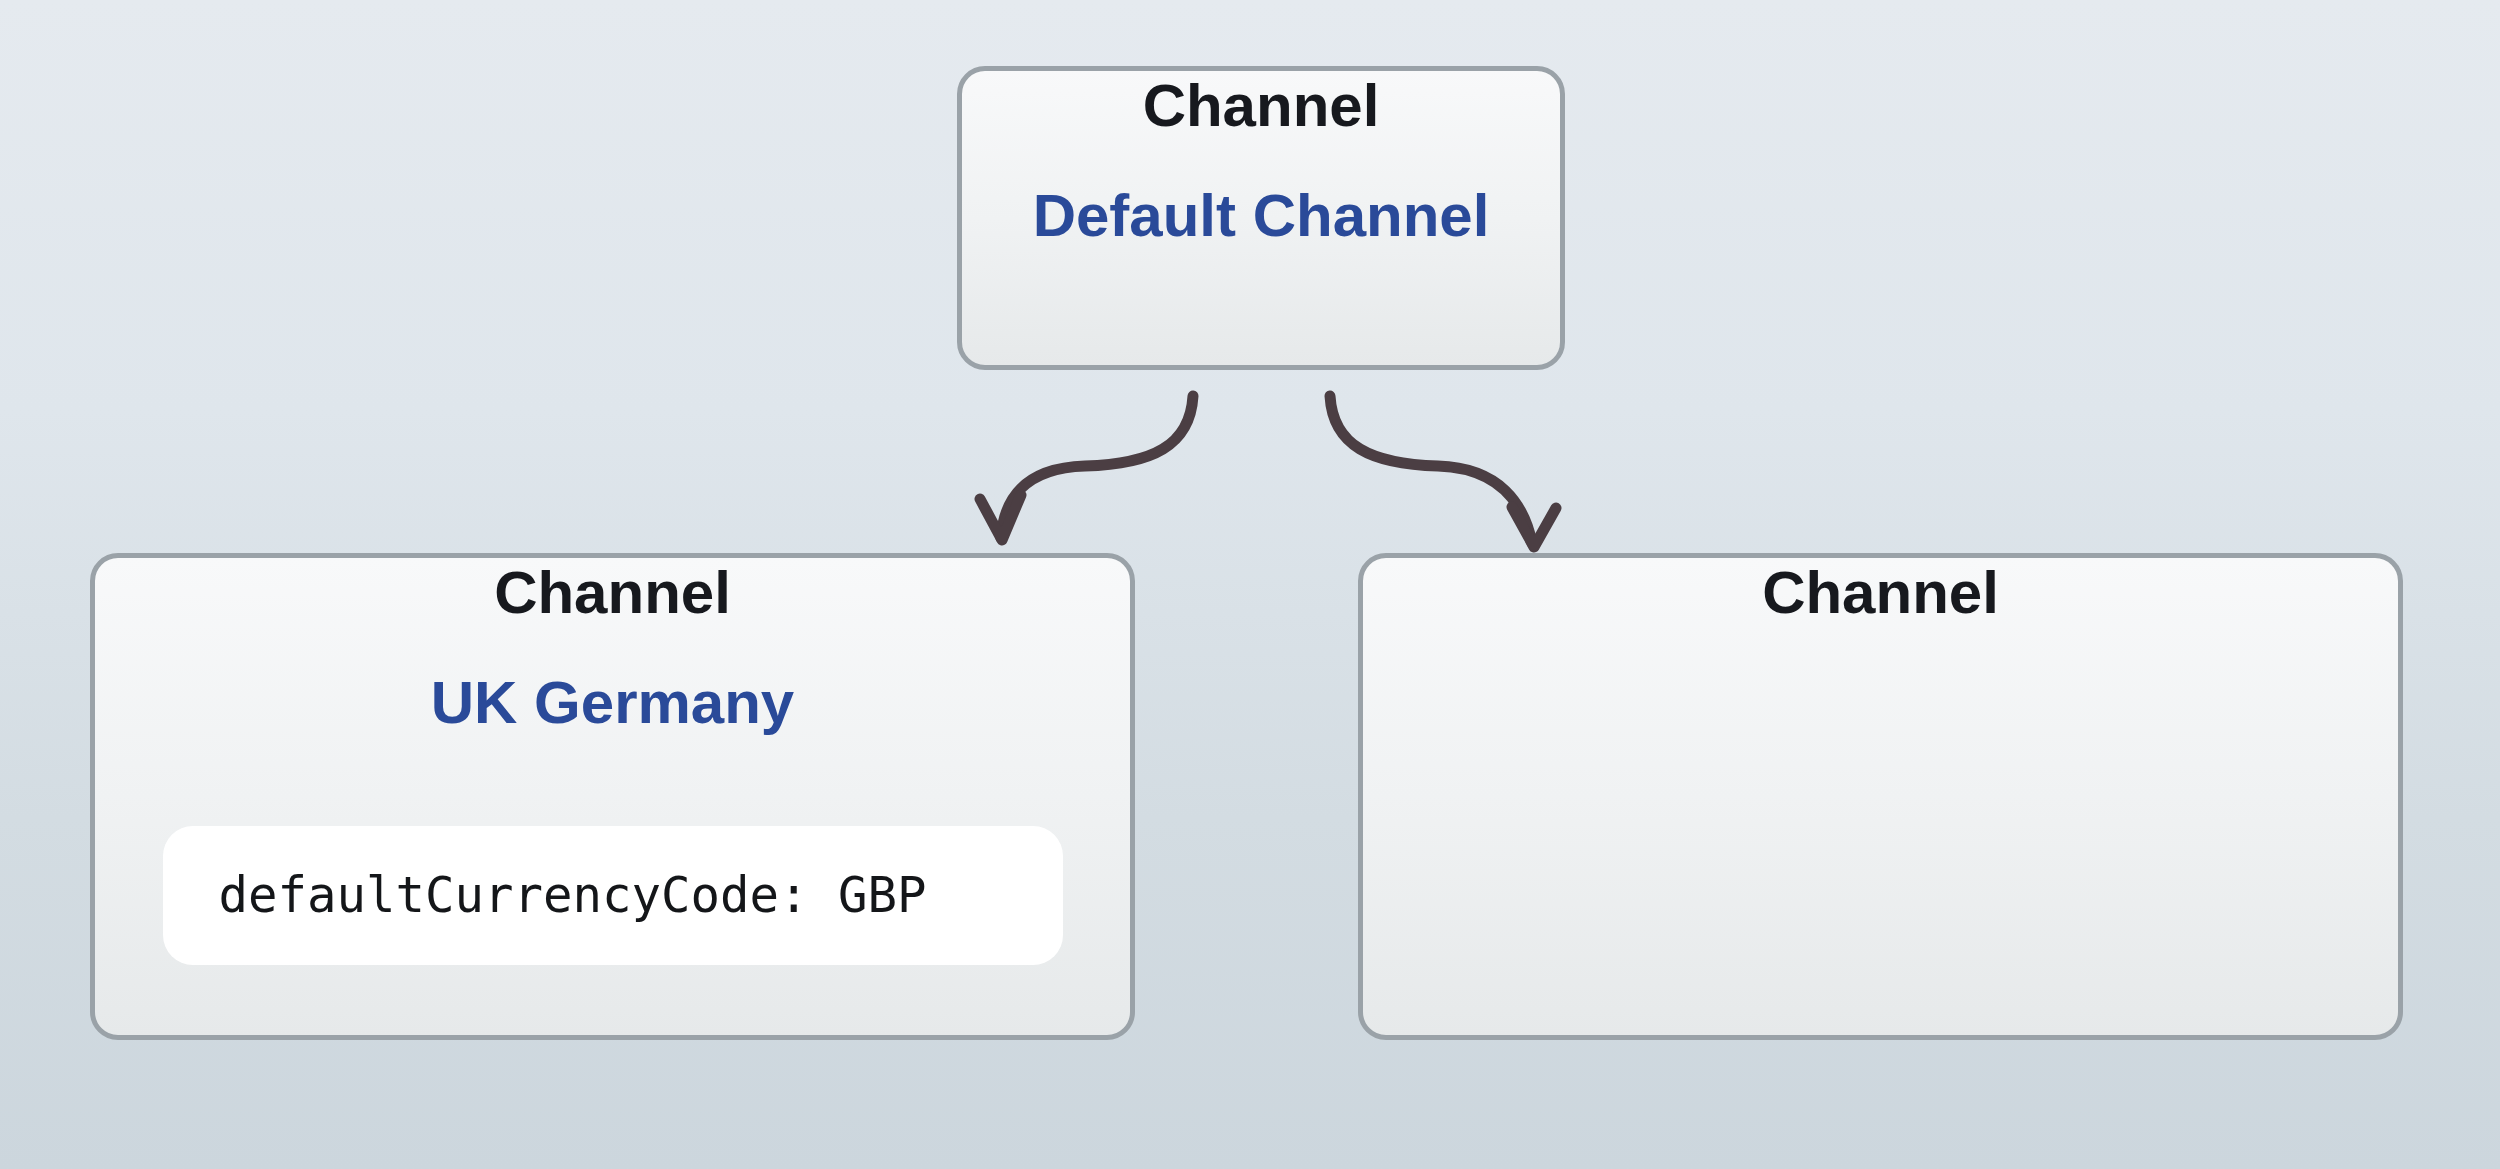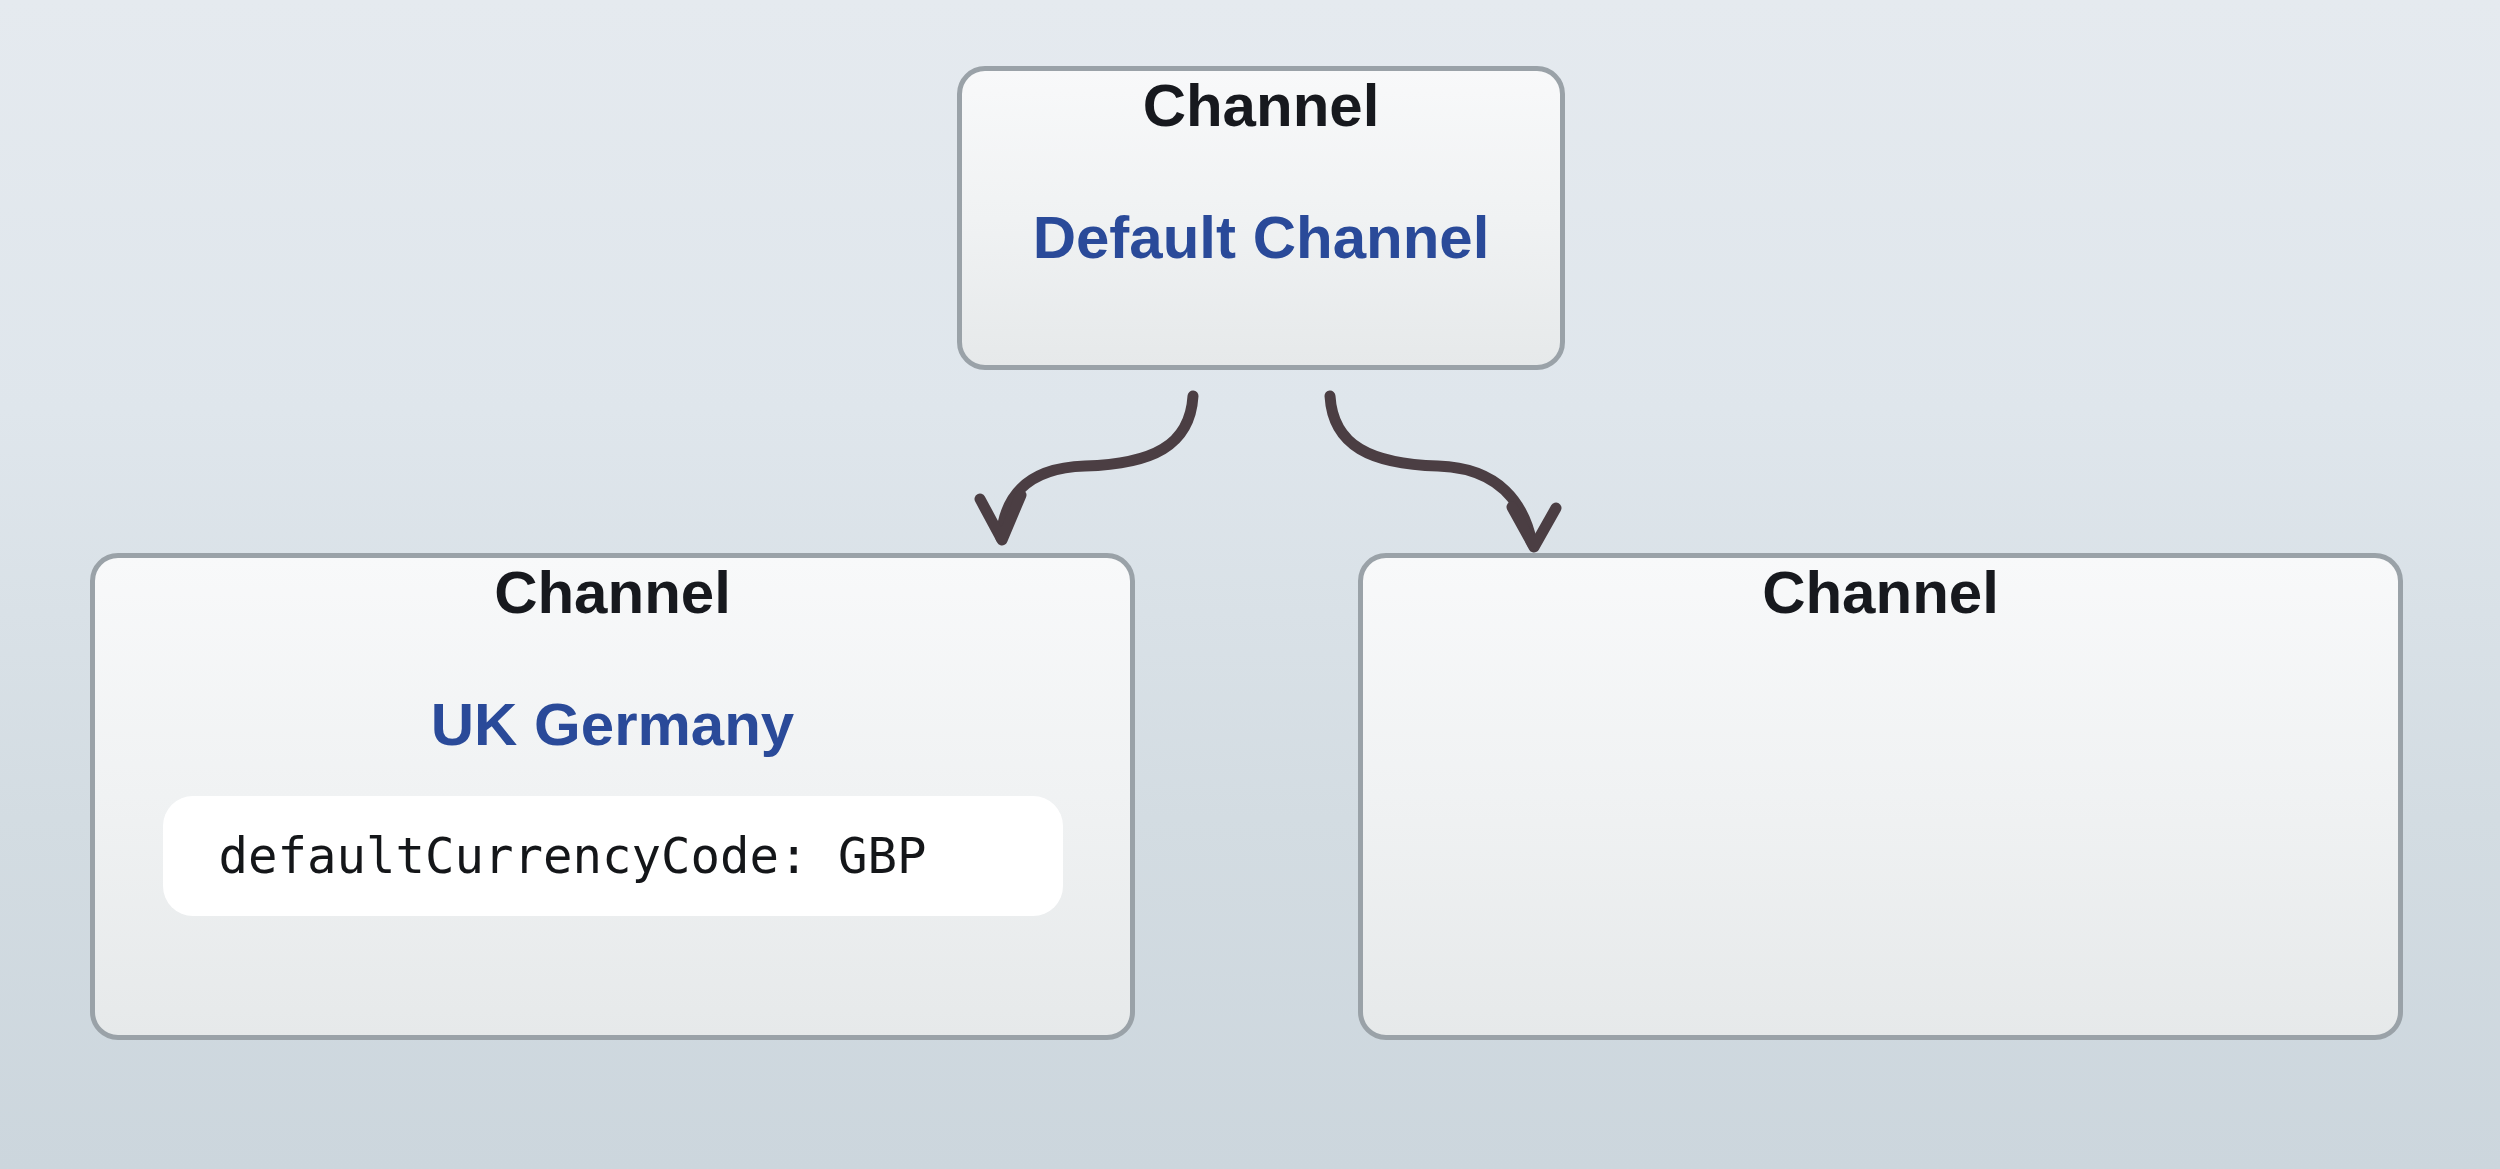--- a/index.html
+++ b/index.html
@@ -28,28 +28,28 @@
     font-size: 60px;
     font-weight: bold;
     line-height: 70px;
     color: #17191e;
     white-space: nowrap;
   }
   .name-label {
     font-size: 60px;
     font-weight: bold;
     line-height: 70px;
-    margin-top: 62px;
+    margin-top: 40px;
     color: #2a4a99;
     white-space: nowrap;
   }
   .pill {
-    margin-top: 36px;
+    margin-top: 88px;
     width: 900px;
-    height: 120px;
+    height: 139px;
     box-sizing: border-box;
     background: #ffffff;
     border-radius: 30px;
     display: flex;
     align-items: center;
     padding-left: 56px;
   }
   .code {
     font-family: "DejaVu Sans Mono", monospace;
     font-size: 49px;

